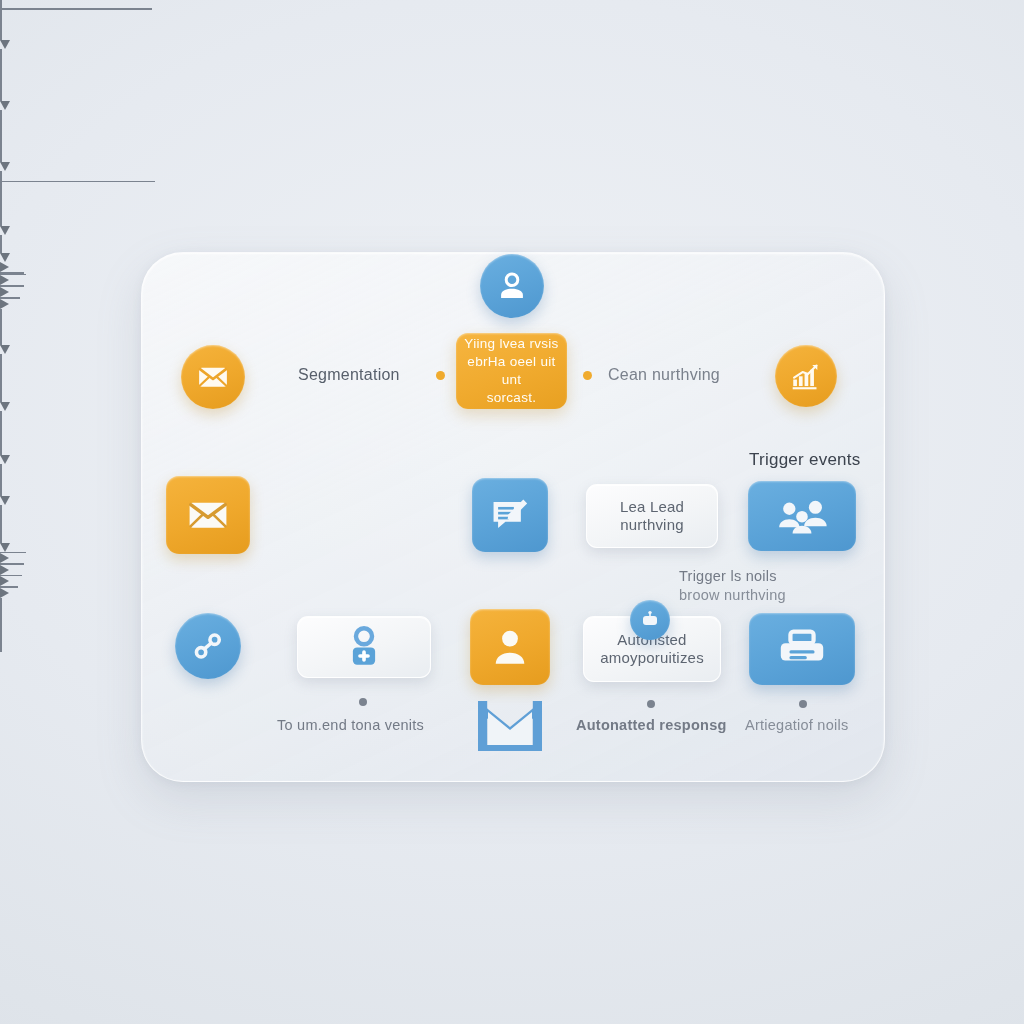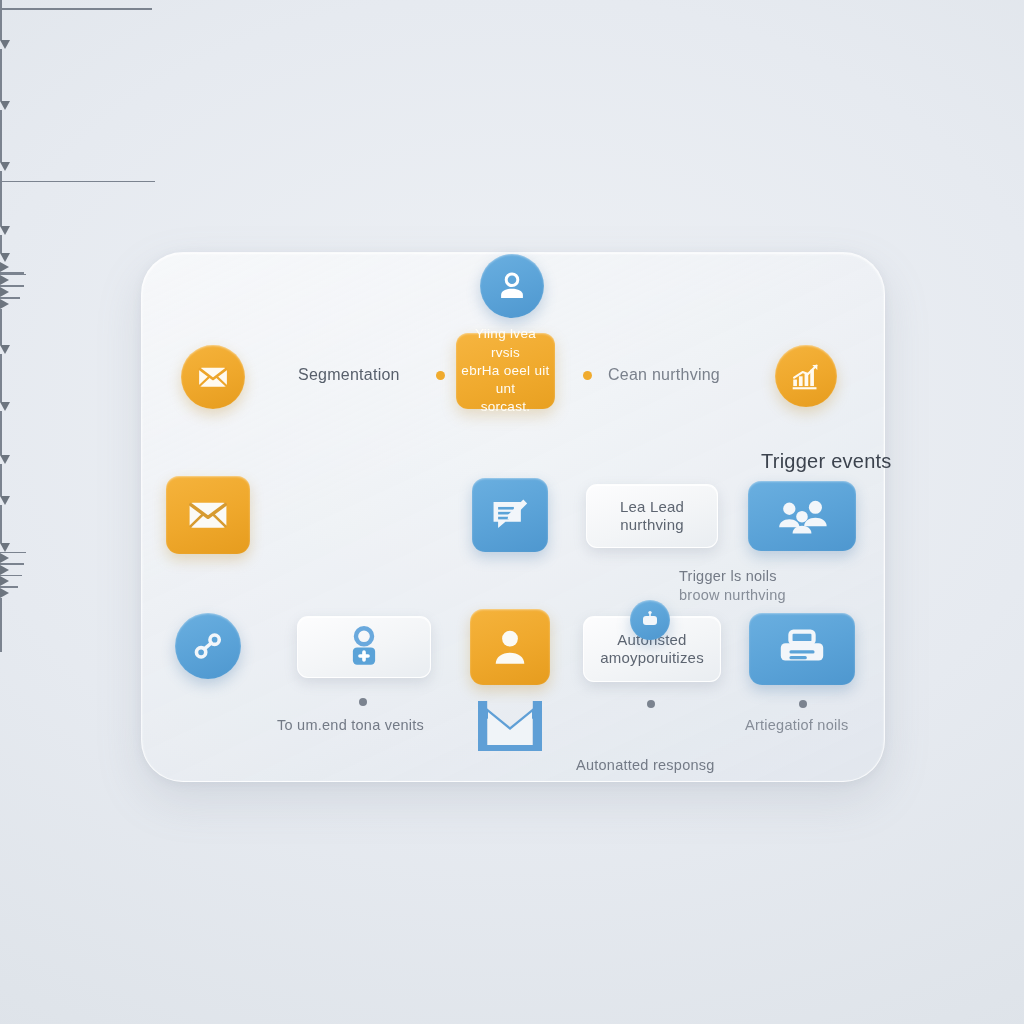--- a/index.html
+++ b/index.html
@@ -76,21 +76,21 @@
   .icn { display:block; }
 
   
   .lbl {
     color: #575f6b;
     font-size: 16px;
     letter-spacing: .25px;
     white-space: nowrap;
   }
   .lbl.soft { color: #7a818c; }
-  .lbl.strong { color: #3c434e; font-size: 20px; margin-left: 12px; }
+  .lbl.strong { color: #3c434e; font-size: 17px; }
   .lbl.small { font-size: 14.5px; color: #737a86; }
 
   
   .hline { background: #7b838f; height: 1.6px; }
   .vline { background: #7b838f; width: 1.6px; }
   .arrow-r {
     width: 0; height: 0;
     border-top: 5.5px solid transparent;
     border-bottom: 5.5px solid transparent;
     border-left: 9px solid #6d757f;
@@ -124,21 +124,21 @@
       <rect x="2.2" y="5.4" width="19.6" height="13.4" rx="2" fill="#fffaf0"></rect>
       <path d="M2.8 6.4L12 13.4 21.2 6.4" fill="none" stroke="#eda52a" stroke-width="1.9" stroke-linecap="round" stroke-linejoin="round"></path>
       <path d="M2.8 18.0L9.3 11.9M21.2 18.0L14.7 11.9" fill="none" stroke="#eda52a" stroke-width="1.5" stroke-linecap="round"></path>
     </svg>
   </div>
 
   <div class="lbl" style="left:298px; top:366px;">Segmentation</div>
 
   <div class="dot dot-o" style="left:436px; top:371px;"></div>
 
-  <div class="node orange-card" style="left:456px; top:333px; width:99px; height:76px; flex-direction:column;">
+  <div class="node orange-card" style="left:456px; top:333px; width:111px; height:76px; flex-direction:column;">
     <span>Yiing lvea rvsis</span>
     <span>ebrHa oeel uit unt</span>
     <span>sorcast.</span>
   </div>
 
   <div class="dot dot-o" style="left:583px; top:371px;"></div>
 
   <div class="lbl soft" style="left:608px; top:366px;">Cean nurthving</div>
 
   <div class="node circle orange-solid" style="left:775px; top:345px; width:62px; height:62px;">
@@ -300,19 +300,19 @@
       <path d="M2 4h4.6v24H2z" fill="#5f9fd6"></path>
       <path d="M29.4 4H34v24h-4.6z" fill="#5f9fd6"></path>
       <path d="M2 4l16 13L34 4v5L18 22 2 9z" fill="#5f9fd6"></path>
       <path d="M2 26h32v3H2z" fill="#5f9fd6"></path>
       <path d="M7 9.5l11 9 11-9V26H7z" fill="#f0f4f8"></path>
     </svg>
   </div>
 
   <div class="vline" style="left:651px; top:684px; height:18px;"></div>
   <div class="dot dot-g" style="left:647px; top:700px;"></div>
-  <div class="lbl small" style="left:576px; top:757px;">Autonatted responsg</div>
+  <div class="lbl small" style="left:576px; top:717px;font-weight:bold;">Autonatted responsg</div>
 
   <div class="vline" style="left:803px; top:686px; height:16px;"></div>
   <div class="dot dot-g" style="left:799px; top:700px;"></div>
   <div class="lbl small" style="left:745px; top:717px; color:#868d98;">Artiegatiof noils</div>
 
 </div>
 
 </body></html>

